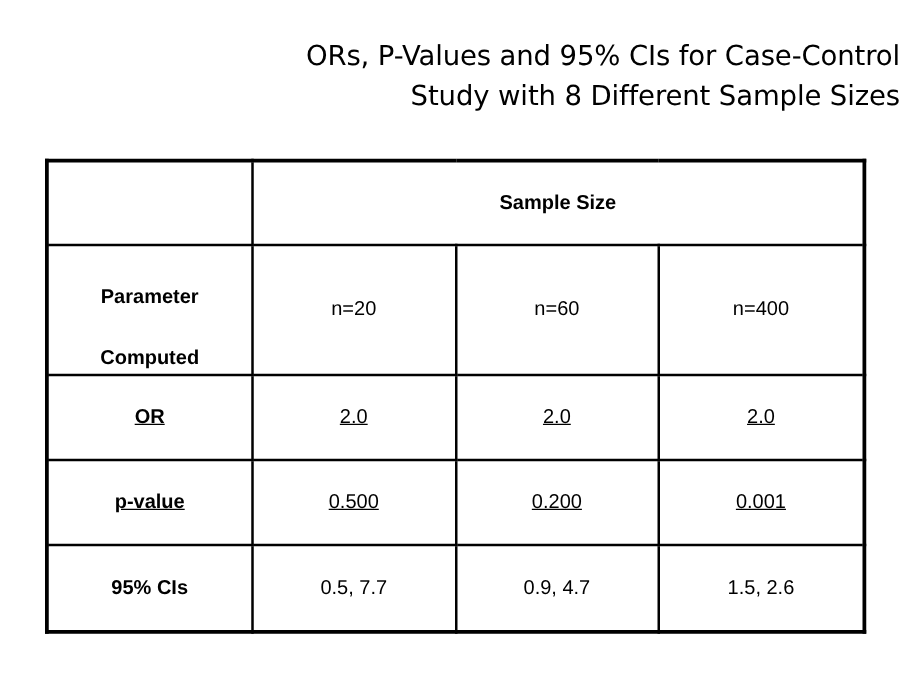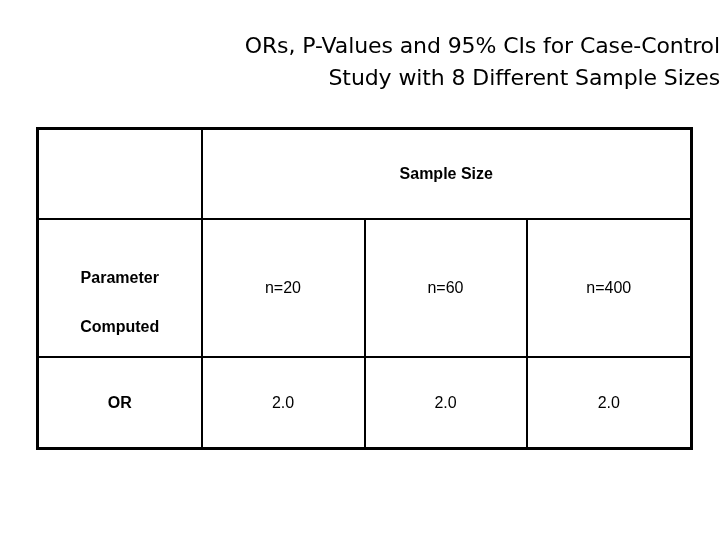--- a/index.html
+++ b/index.html
@@ -62,21 +62,21 @@
   }
   
   col.c1 { width: 164px; }
   col.c2 { width: 163px; }
   col.c3 { width: 162px; }
   col.c4 { width: 165px; }
 
   
   tr.row-group-head td { height: 61px; }
   tr.row-subhead td    { height: 68px; }
-  tr.row-data td       { height: 62px; }
+  tr.row-data td       { height: 62px; text-decoration: underline; }
   tr.row-data-last td  { height: 63px; }
 
   td.blank-corner { border-top: none; border-left: none; }
   td.group-header {
     font-weight: bold;
     font-size: 17px;
   }
   td.col-header {
     font-weight: normal;
     font-size: 16px;
@@ -126,16 +126,28 @@
         <td class="col-header">n=400</td>
       </tr>
 
       <tr class="row-data">
         <td class="row-header">OR</td>
         <td class="value-cell">2.0</td>
         <td class="value-cell">2.0</td>
         <td class="value-cell">2.0</td>
       </tr>
 
+      <tr class="row-data">
+        <td class="row-header">p-value</td>
+        <td class="value-cell">0.500</td>
+        <td class="value-cell">0.200</td>
+        <td class="value-cell">0.001</td>
+      </tr>
 
+      <tr class="row-data-last">
+        <td class="row-header">95% CIs</td>
+        <td class="value-cell">0.5, 7.7</td>
+        <td class="value-cell">0.9, 4.7</td>
+        <td class="value-cell">1.5, 2.6</td>
+      </tr>
     </tbody>
   </table>
 </div>
 
 </body></html>

